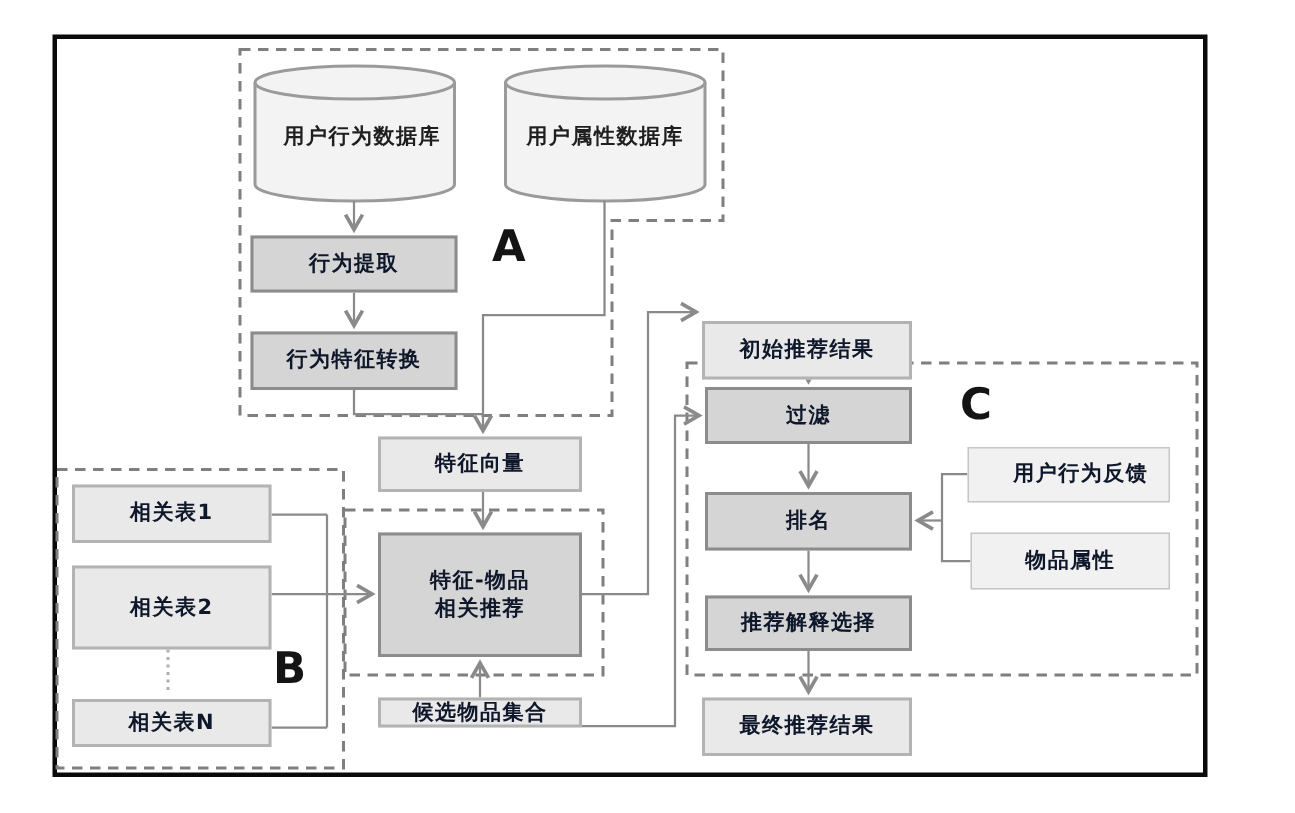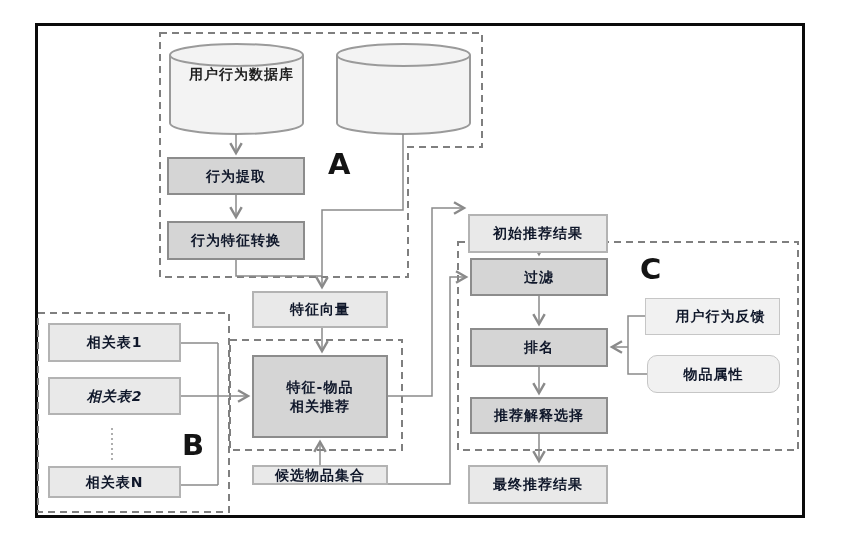--- a/index.html
+++ b/index.html
@@ -73,21 +73,22 @@
       <polyline points="539,296 539,324" marker-end="url(#arrow)"></polyline>
       <polyline points="539,367 539,393" marker-end="url(#arrow)"></polyline>
       <polyline points="539,434 539,461" marker-end="url(#arrow)"></polyline>
       <polyline points="645,316 628,316 628,374 647,374"></polyline>
       <polyline points="628,347 612,347" marker-end="url(#arrow)"></polyline>
     </g>
 
     <line x1="112" y1="428" x2="112" y2="463" stroke="#aeaeae" stroke-width="2" stroke-dasharray="2 3"></line>
   </svg>
 
-  <div class="cyl-label" style="left:172px;top:50px;width:139px;height:50px;">用户行为数据库</div>
+  <div class="cyl-label" style="left:172px;top:66px;width:139px;height:50px;">用户行为数据库</div>
+  <div class="cyl-label" style="left:339px;top:66px;width:129px;height:50px;">用户属性数据库</div>
 
   <div class="node proc" style="left:167px;top:157px;width:138px;height:38px;">
     <span>行为提取</span>
   </div>
   <div class="node proc" style="left:167px;top:221px;width:138px;height:39px;">
     <span>行为特征转换</span>
   </div>
   <div class="node soft" style="left:252px;top:291px;width:136px;height:37px;">
     <span>特征向量</span>
   </div>
@@ -95,21 +96,21 @@
     <span>特征-物品</span>
     <span>相关推荐</span>
   </div>
   <div class="node soft" style="left:252px;top:465px;width:136px;height:20px;">
     <span>候选物品集合</span>
   </div>
 
   <div class="node soft" style="left:48px;top:323px;width:133px;height:39px;">
     <span>相关表1</span>
   </div>
-  <div class="node soft" style="left:48px;top:377px;width:133px;height:38px;font-style:italic;">
+  <div class="node soft" style="left:48px;top:377px;width:133px;height:56px;">
     <span>相关表2</span>
   </div>
   <div class="node soft" style="left:48px;top:466px;width:133px;height:32px;">
     <span>相关表N</span>
   </div>
 
   <div class="node soft" style="left:468px;top:189px;width:140px;height:39px;margin-top:25px;">
     <span>初始推荐结果</span>
   </div>
   <div class="node proc" style="left:470px;top:258px;width:138px;height:38px;">
@@ -121,20 +122,20 @@
   <div class="node soft" style="left:468px;top:465px;width:140px;height:39px;">
     <span>最终推荐结果</span>
   </div>
   <div class="node proc" style="left:470px;top:397px;width:138px;height:37px;">
     <span>推荐解释选择</span>
   </div>
 
   <div class="node faint" style="left:645px;top:298px;width:135px;height:37px;padding-left:16px;">
     <span>用户行为反馈</span>
   </div>
-  <div class="node faint" style="left:647px;top:355px;width:133px;height:38px;border-radius:10px;">
+  <div class="node faint" style="left:647px;top:355px;width:133px;height:38px;">
     <span>物品属性</span>
   </div>
 
   <div class="glabel" style="left:328px;top:147px;">A</div>
   <div class="glabel" style="left:182px;top:428px;">B</div>
   <div class="glabel" style="left:640px;top:252px;">C</div>
 </div>
 
 </body></html>

